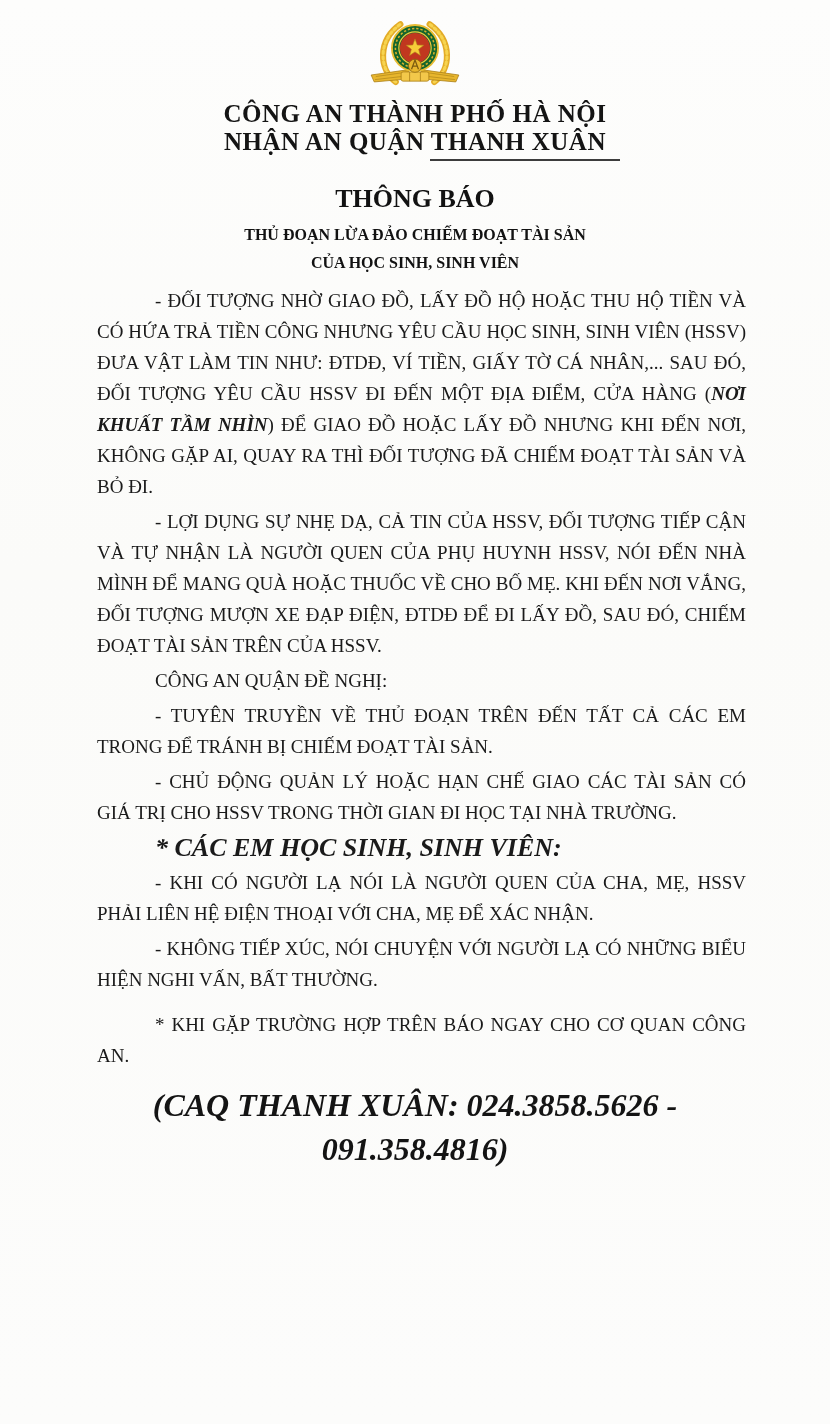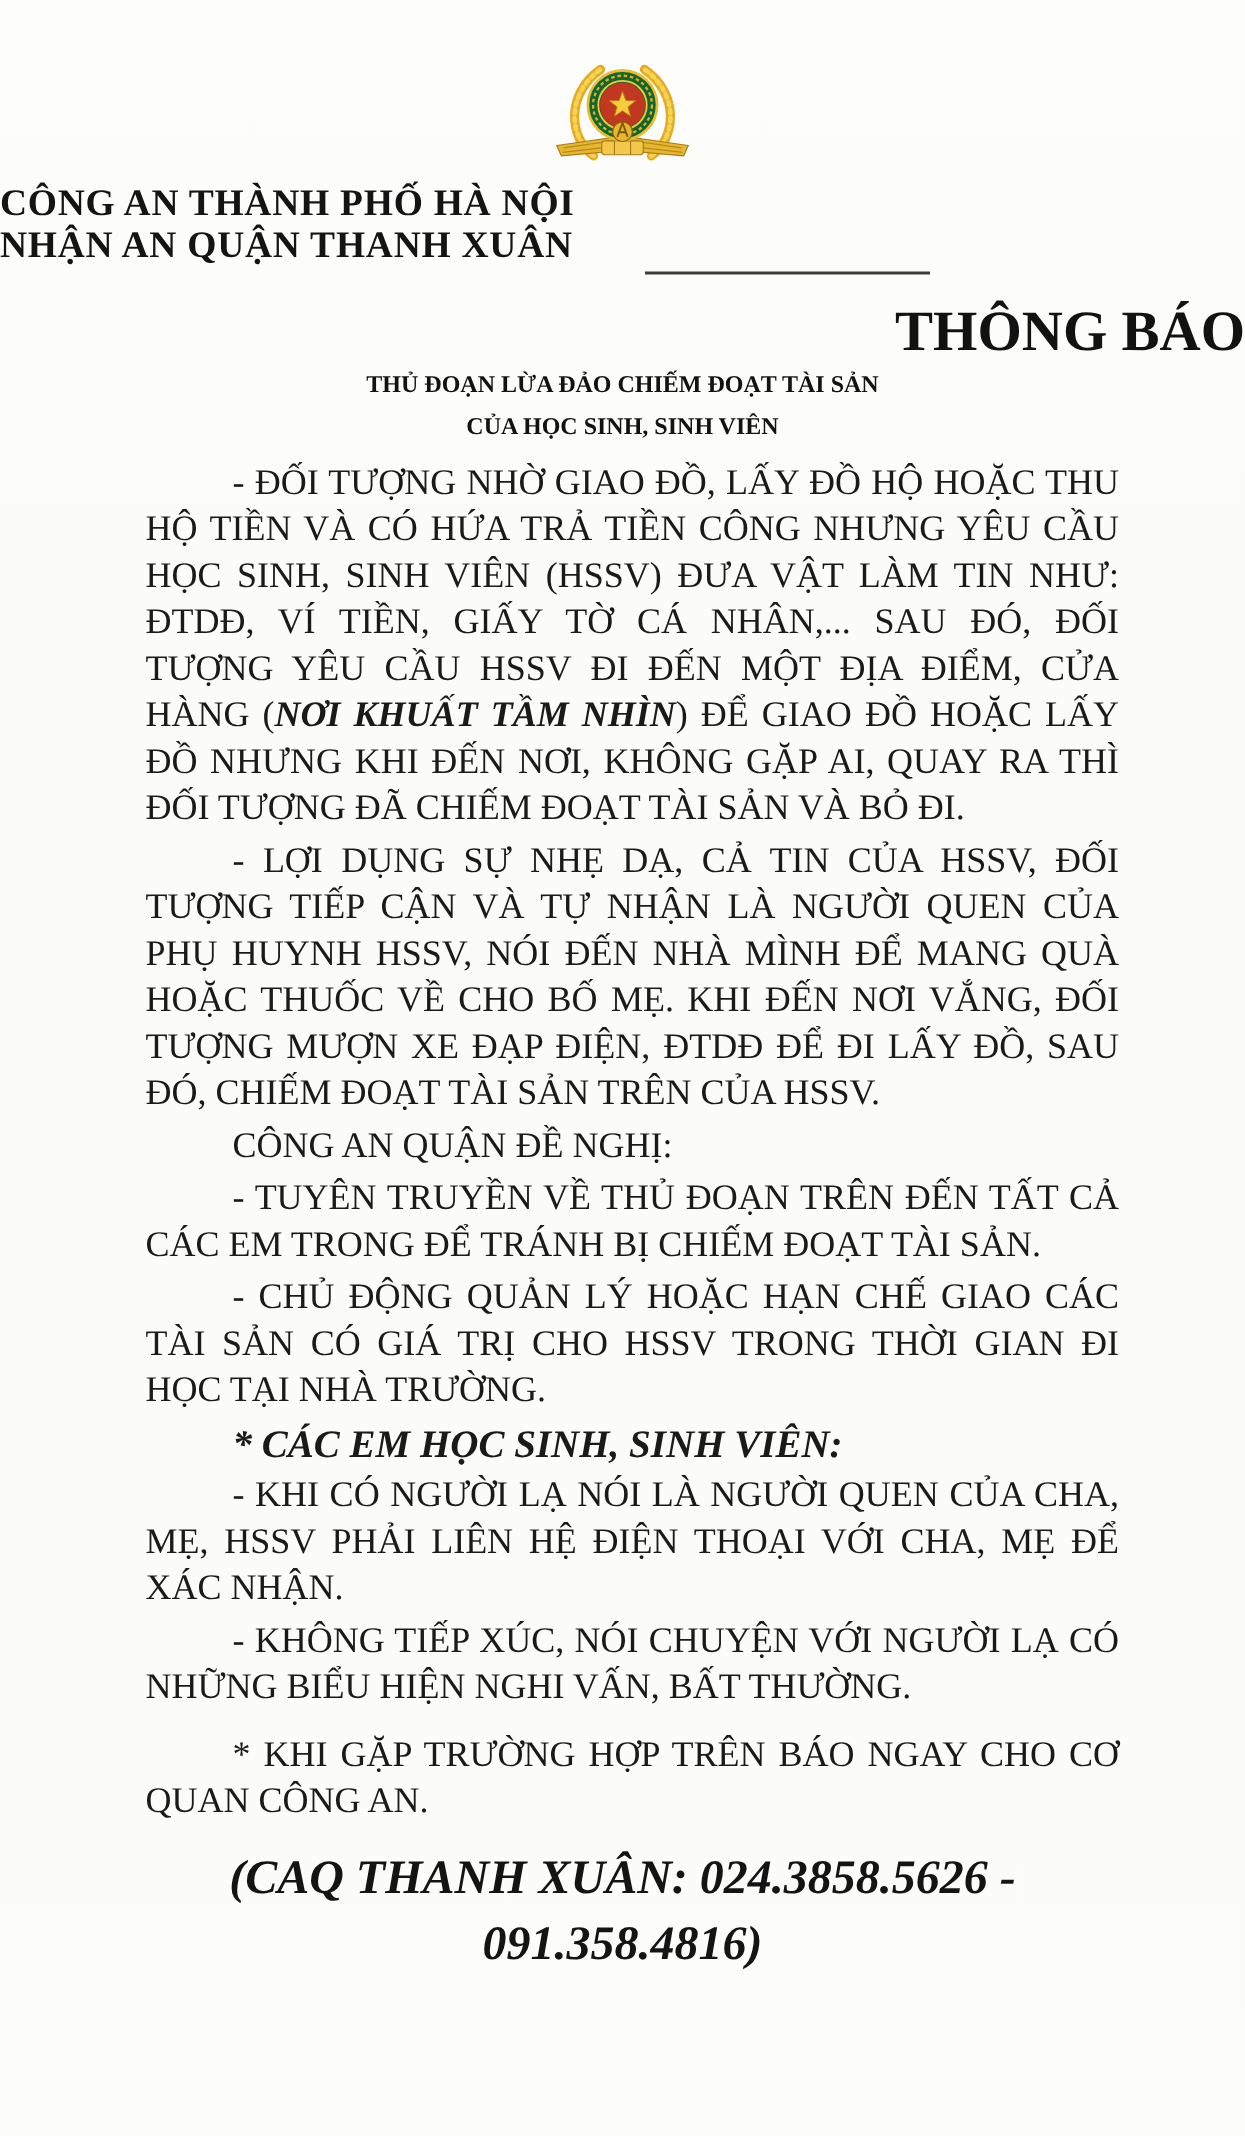--- a/index.html
+++ b/index.html
@@ -7,42 +7,42 @@
     width:830px;height:1424px;
     background:#f6f6f4;
     font-family:"Liberation Serif","DejaVu Serif",serif;
     color:#161616;
     overflow:hidden;
   }
   .page{
     position:relative;width:830px;height:1424px;
     background:linear-gradient(180deg,#fdfdfc 0%,#fbfbf9 40%,#fcfcfb 100%);
   }
-  .top{ padding-top:36px; }
+  .top{ text-align:center; padding-top:14px; }
   .emblem{ display:block; margin:0 auto; }
   .org{
     font-weight:bold; font-size:25px; line-height:28px;
     letter-spacing:0.5px; color:#141414; margin:0;
   }
   .org-first{ margin-top:4px; }
   .header-rule{
     height:2px; width:190px; background:#3c3c3c;
     margin:3px 0 0 430px;
   }
   .title{
-    text-align:right; font-weight:bold; font-size:38px;
+    text-align:center; font-weight:bold; font-size:26px;
     line-height:36px; margin:20px 0 4px 0; color:#121212;
   }
   .subtitle{
     text-align:center; font-weight:bold; font-size:16px;
     line-height:28px; margin:0; color:#121212;
   }
   .body-text{ margin:8px 84px 0 97px; }
   .body-text p{
-    font-size:24px; line-height:31px; text-align:justify;
+    font-size:19px; line-height:31px; text-align:justify;
     text-indent:58px; margin:0 0 4px 0; color:#1a1a1a;
   }
   .em-bi{ font-weight:bold; font-style:italic; }
   .request-heading{
     text-align:center; font-weight:normal; font-size:26px;
     line-height:31px; margin:2px 0 4px 0; text-indent:0;
   }
   p.section-heading{
     font-weight:bold; font-style:italic; font-size:26px;
     text-align:left;

